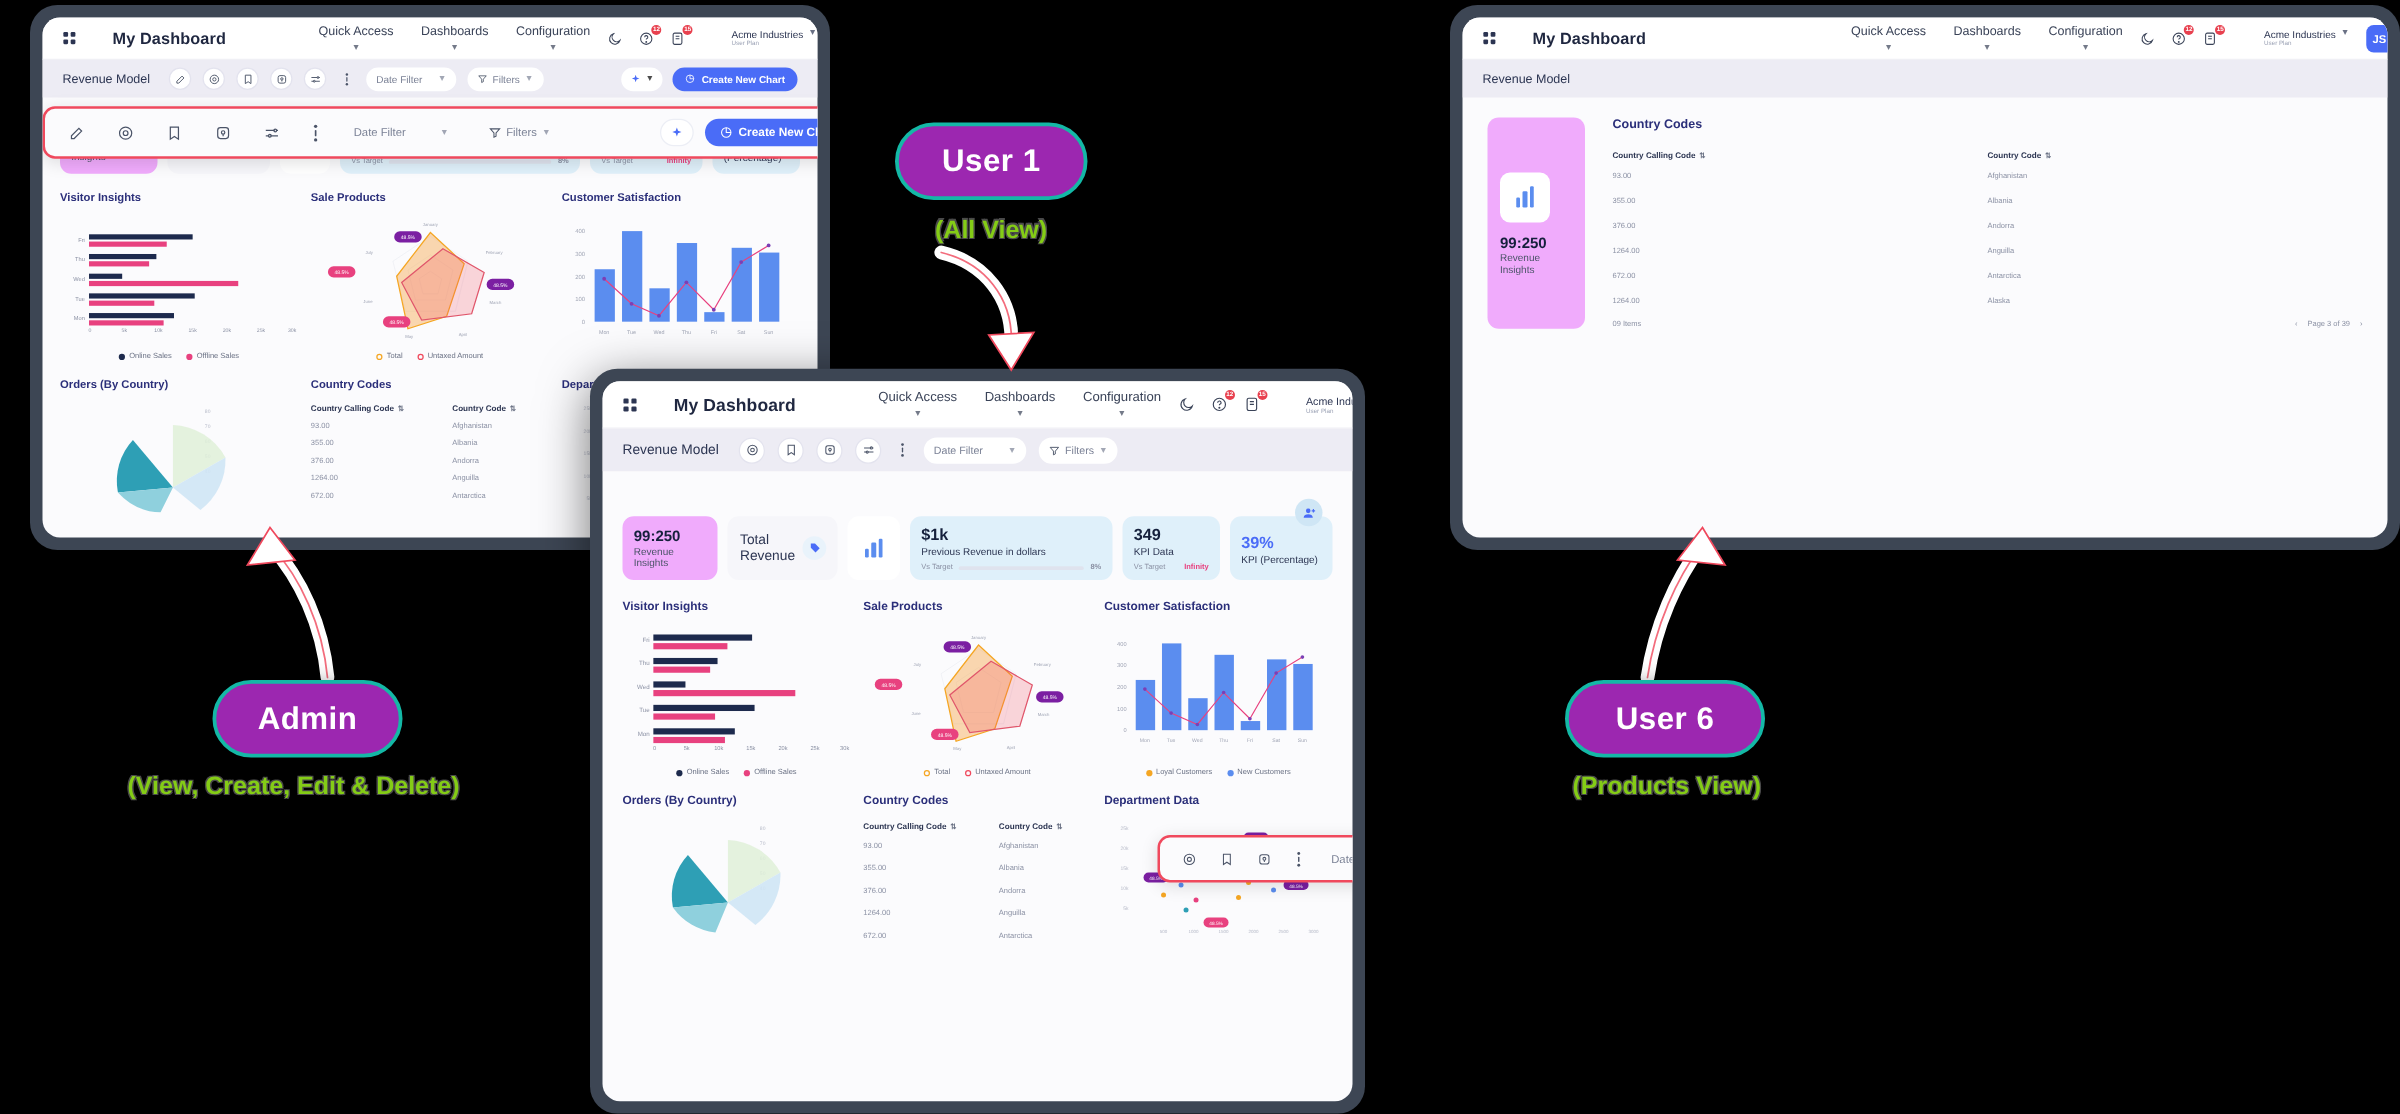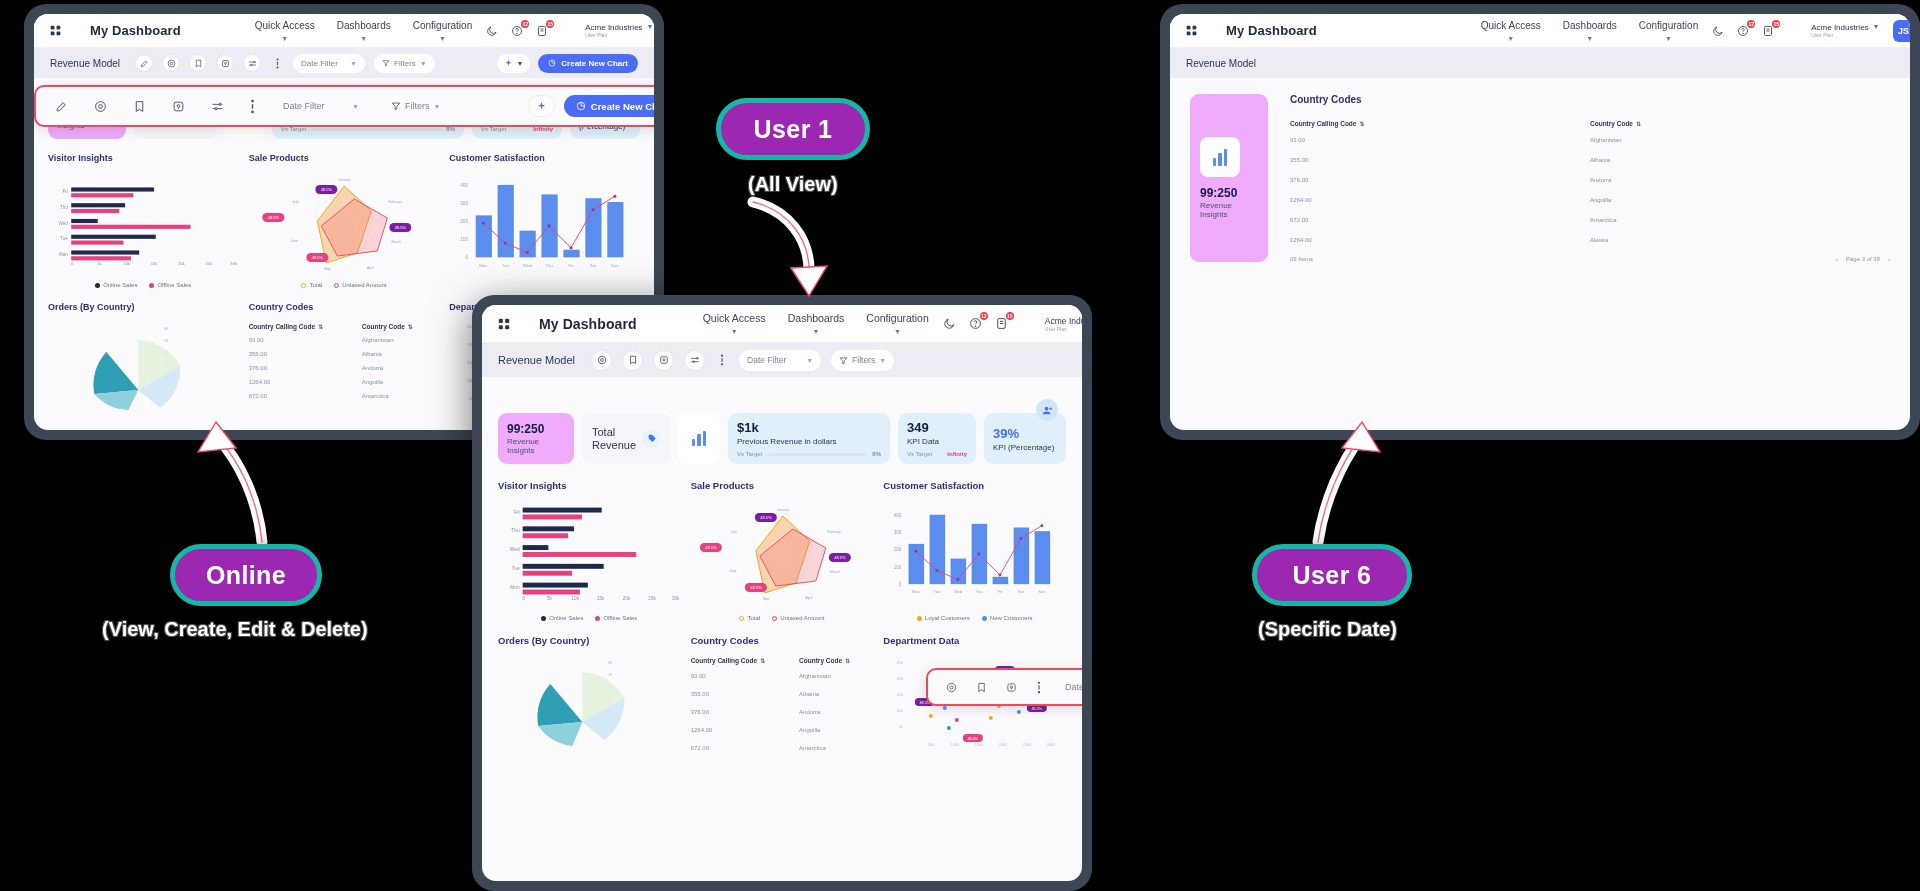--- a/index.html
+++ b/index.html
@@ -181,33 +181,33 @@
     display: flex; justify-content: space-between; align-items: center;
     margin-top: 6px; font-size: 6px; color: #8b91a4;
   }
   .pager { display: flex; align-items: center; gap: 8px; }
   .pager b { font-weight: 400; }
 
   
   .badge-pill {
     position: absolute; z-index: 60;
     background: #9c27b0; color: #fff;
-    border: 5px solid #14b8a6;
+    border: 3px solid #14b8a6;
     border-radius: 40px;
     display: flex; align-items: center; justify-content: center;
     font-weight: 600; letter-spacing: .4px;
     box-shadow: 0 4px 18px rgba(0,0,0,.45);
   }
   #label-user1 { left: 716px; top: 98px;  width: 154px; height: 62px; font-size: 25px; }
   #label-admin { left: 170px; top: 544px; width: 152px; height: 62px; font-size: 25px; }
   #label-user2 { left: 1252px;top: 544px; width: 160px; height: 62px; font-size: 25px; }
 
   .caption {
     position: absolute; z-index: 60;
-    color: #ffffff;
+    color: #84cc16;
     font-weight: 700; white-space: nowrap;
     text-shadow:
       -1px -1px 0 #4a4a4a, 1px -1px 0 #4a4a4a,
       -1px 1px 0 #4a4a4a, 1px 1px 0 #4a4a4a;
   }
   #caption-user1 { left: 748px; top: 173px; font-size: 20px; }
   #caption-admin { left: 102px; top: 618px; font-size: 20px; }
   #caption-user2 { left: 1258px;top: 618px; font-size: 20px; }
 
   .arrow { position: absolute; z-index: 55; }
@@ -1201,26 +1201,26 @@
       <span class="pill date" style="width:78px;font-size:9px">
         <span>Date Filter</span>
 
       </span>
 
     </div>
   </div>
 </div>
 
 <div class="badge-pill" id="label-user1">User 1</div>
-<div class="badge-pill" id="label-admin">Online</div>
+<div class="badge-pill" id="label-admin">Admin</div>
 <div class="badge-pill" id="label-user2">User 6</div>
 
 <div class="caption" id="caption-user1">(All View)</div>
 <div class="caption" id="caption-admin">(View, Create, Edit &amp; Delete)</div>
-<div class="caption" id="caption-user2">(Specific Date)</div>
+<div class="caption" id="caption-user2">(Products View)</div>
 
 <svg class="arrow" id="arrow-user1" viewBox="0 0 110 110">
   <path d="M18 6 C 52 14, 76 42, 74 80" fill="none" stroke="#fff" stroke-width="11" stroke-linecap="round"></path>
   <path d="M18 6 C 52 14, 76 42, 74 80" fill="none" stroke="#f0495d" stroke-width="1.4" stroke-linecap="round" opacity=".8"></path>
   <path d="M56 72 L74 100 L92 70 Z" fill="#fff" stroke="#f0495d" stroke-width="1.4"></path>
 </svg>
 <svg class="arrow" id="arrow-admin" viewBox="0 0 110 130">
   <path d="M74 124 C 70 82, 52 44, 30 20" fill="none" stroke="#fff" stroke-width="11" stroke-linecap="round"></path>
   <path d="M74 124 C 70 82, 52 44, 30 20" fill="none" stroke="#f0495d" stroke-width="1.4" stroke-linecap="round" opacity=".8"></path>
   <path d="M10 34 L28 4 L48 30 Z" fill="#fff" stroke="#f0495d" stroke-width="1.4"></path>

